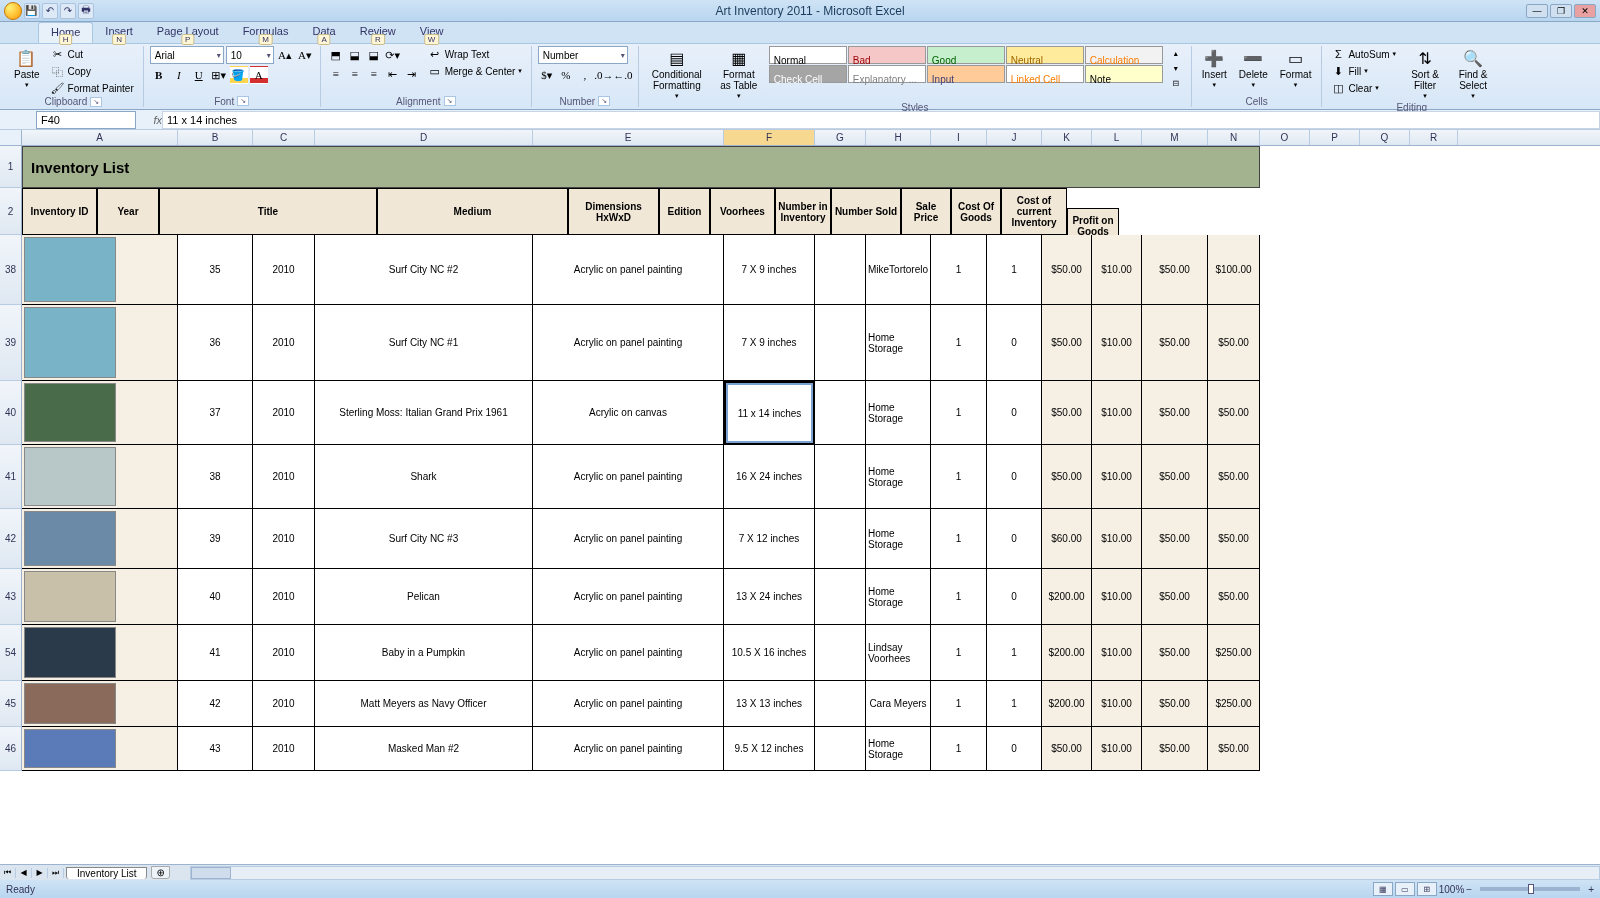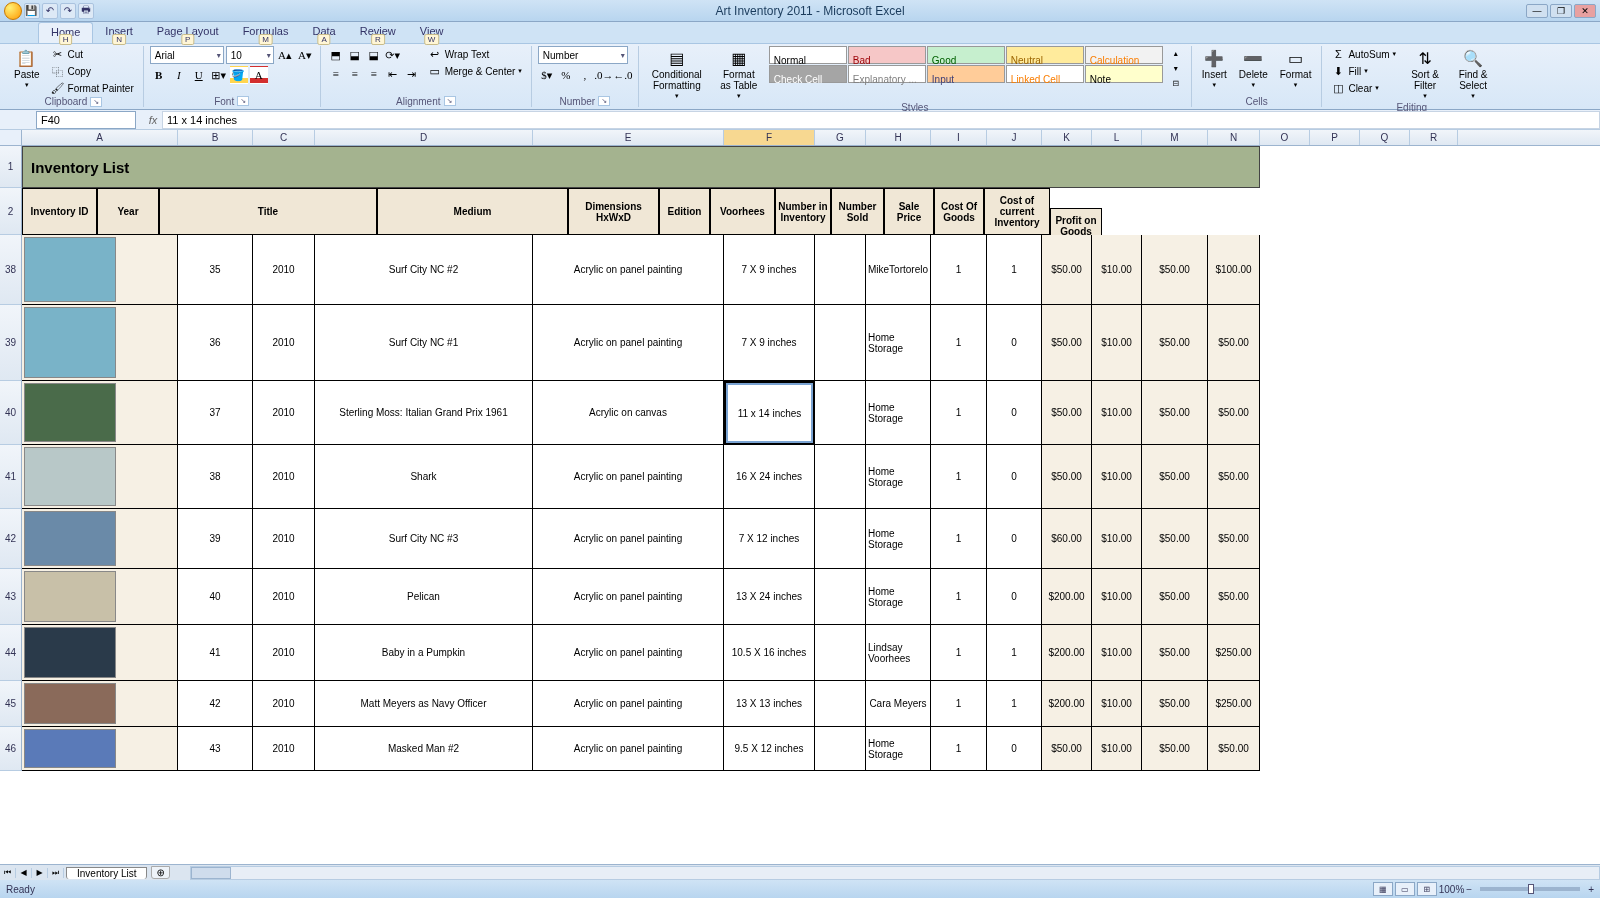--- a/index.html
+++ b/index.html
@@ -35,21 +35,21 @@
 .col { display: flex; flex-direction: column; gap: 1px; }
 
 .combo { height: 18px; border: 1px solid #8ba7c6; background: #fff; font-size: 10px; padding: 0 12px 0 4px; display:flex; align-items:center; position:relative; }
 .combo::after { content: "▾"; position: absolute; right: 2px; font-size: 8px; color: #557; }
 
 .iconbtn { width: 18px; height: 18px; border: 1px solid transparent; display:flex; align-items:center; justify-content:center; font-size:11px; font-family: "Times New Roman", serif; }
 
 .style-cell { width: 78px; height: 18px; border: 1px solid #999; font-size: 10px; padding: 8px 4px; text-align: left; }
 .namebox-row { height: 20px; display: flex; align-items: center; border-bottom: 1px solid #b7cce2; background: #e8f0fa; }
 .namebox { width: 100px; height: 18px; border: 1px solid #8ba7c6; background: #fff; font-size: 11px; padding: 0 4px; margin-left: 36px; display:flex; align-items:center; }
-.fx-sym { width: 18px; text-align: center; font-style: italic; color:#666; }
+.fx-sym { width: 18px; text-align: right; font-style: italic; color:#666; }
 .fx-input { flex: 1; border: 1px solid #c7d4e4; background: #fff; height: 18px; padding: 0 4px; font-size: 11px; display:flex; align-items:center; }
 
 
 .grid-wrap { position: relative; height: calc(898px - 22px - 22px - 66px - 20px - 16px - 18px); overflow: hidden; }
 .colheads { height: 16px; display: flex; background: linear-gradient(#f1f5fa, #dfe8f2); border-bottom: 1px solid #9cb4cf; }
 .corner { width: 22px; border-right: 1px solid #9cb4cf; background: #e8f0fa; }
 .colhead { border-right: 1px solid #b7cce2; text-align: center; font-size: 10px; color: #335; line-height: 16px; }
 .colhead.sel { background: #f7d891; }
 
 .rows { overflow: hidden; }
@@ -353,21 +353,21 @@
       <div class="row" style="height: 47px;">
         <div class="rowhead">2</div>
         <div class="hdrcell" style="width: 75px;">Inventory ID</div>
         <div class="hdrcell" style="width: 62px;">Year</div>
         <div class="hdrcell" style="width: 218px;">Title</div>
         <div class="hdrcell" style="width: 191px;">Medium</div>
         <div class="hdrcell" style="width: 91px;">Dimensions HxWxD</div>
         <div class="hdrcell" style="width: 51px;">Edition</div>
         <div class="hdrcell" style="width: 65px;">Voorhees</div>
         <div class="hdrcell" style="width: 56px;">Number in Inventory</div>
-        <div class="hdrcell" style="width: 53px;">Number Sold</div>
+        <div class="hdrcell" style="width: 70px;">Number Sold</div>
         <div class="hdrcell" style="width: 50px;">Sale Price</div>
         <div class="hdrcell" style="width: 50px;">Cost Of Goods</div>
         <div class="hdrcell" style="width: 66px;">Cost of current Inventory</div>
         <div class="hdrcell" style="width: 52px; margin-top: 20px;">Profit on Goods Sold</div>
       </div>
       <div class="row" style="height: 70px;">
         <div class="rowhead">38</div>
         <div class="cell img" style="width: 156px;">
           <div class="thumb" style="background: rgb(121, 179, 200);"></div>
         </div>
@@ -474,21 +474,21 @@
         <div class="cell" style="width: 51px;"></div>
         <div class="cell" style="width: 65px;">Home Storage</div>
         <div class="cell" style="width: 56px;">1</div>
         <div class="cell" style="width: 55px;">0</div>
         <div class="cell shade" style="width: 50px;">$200.00</div>
         <div class="cell shade" style="width: 50px;">$10.00</div>
         <div class="cell shade" style="width: 66px;">$50.00</div>
         <div class="cell shade" style="width: 52px;">$50.00</div>
       </div>
       <div class="row" style="height: 56px;">
-        <div class="rowhead">44</div>
+        <div class="rowhead">54</div>
         <div class="cell img" style="width: 156px;">
           <div class="thumb" style="background: rgb(42, 58, 74);"></div>
         </div>
         <div class="cell" style="width: 75px;">41</div>
         <div class="cell" style="width: 62px;">2010</div>
         <div class="cell" style="width: 218px;">Baby in a Pumpkin</div>
         <div class="cell" style="width: 191px;">Acrylic on panel painting</div>
         <div class="cell" style="width: 91px;">10.5 X 16 inches</div>
         <div class="cell" style="width: 51px;"></div>
         <div class="cell" style="width: 65px;">Lindsay Voorhees</div>

